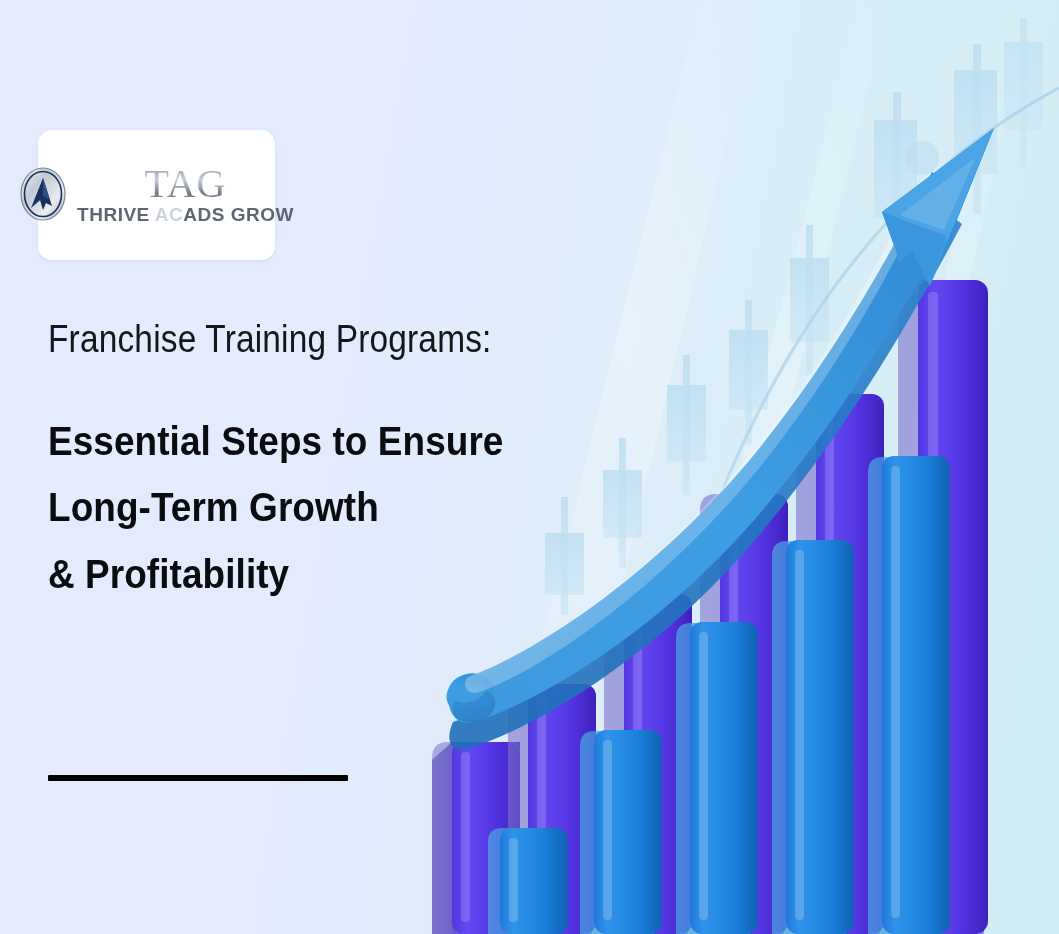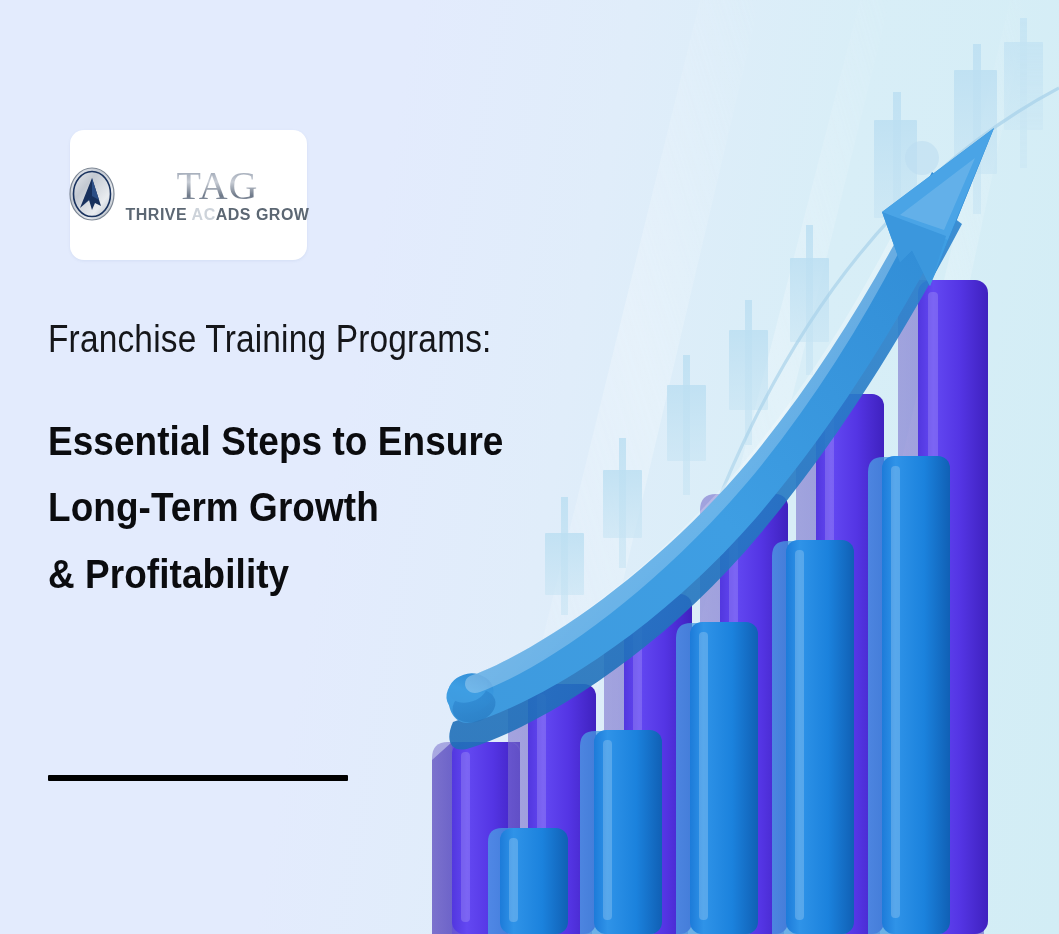--- a/index.html
+++ b/index.html
@@ -16,35 +16,34 @@
   
   .bg-art{position:absolute;inset:0;overflow:hidden;pointer-events:none;}
   .bg-svg{position:absolute;top:0;left:0;}
 
   
   .logo-card{
     position:absolute;left:38px;top:130px;width:237px;height:130px;
     background:#ffffff;border-radius:14px;
     display:flex;align-items:center;justify-content:center;
     box-shadow:0 1px 3px rgba(80,110,170,.10);
-    margin-left:32px;
   }
   .logo-inner{display:flex;align-items:center;gap:10px;padding-bottom:2px;}
   .logo-emblem{width:48px;height:56px;flex:none;}
   .logo-words{display:flex;flex-direction:column;align-items:center;line-height:1;}
   .logo-tag{
     font-family:"Liberation Serif", serif;
     font-size:40px;letter-spacing:1px;font-weight:400;
     background:linear-gradient(180deg,#8d97a8 0%,#c9ced6 40%,#6d7888 75%,#aeb6c1 100%);
     -webkit-background-clip:text;background-clip:text;color:transparent;
     -webkit-text-fill-color:transparent;
     margin-bottom:1px;
   }
   .logo-sub{
-    font-size:16px;font-weight:700;letter-spacing:.5px;
+    font-size:19px;font-weight:700;letter-spacing:.5px;
     color:#5c6773;white-space:nowrap;
   }
   .logo-sub .faded{color:#cdd3da;}
 
   
   .kicker{
     position:absolute;left:48px;top:318px;
     font-size:38px;font-weight:400;color:#15161a;
     letter-spacing:.2px;
     font-family:"Liberation Sans Narrow","Liberation Sans",sans-serif;

